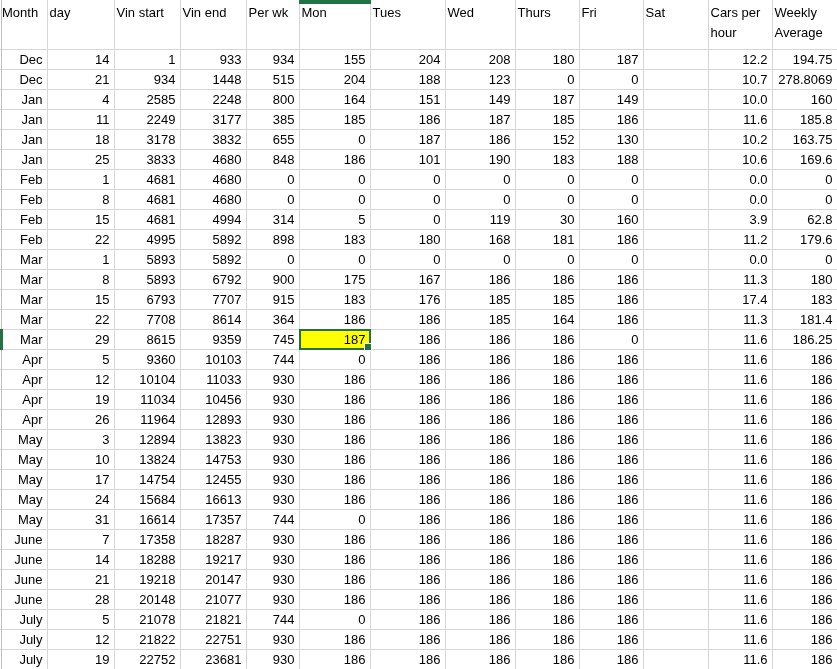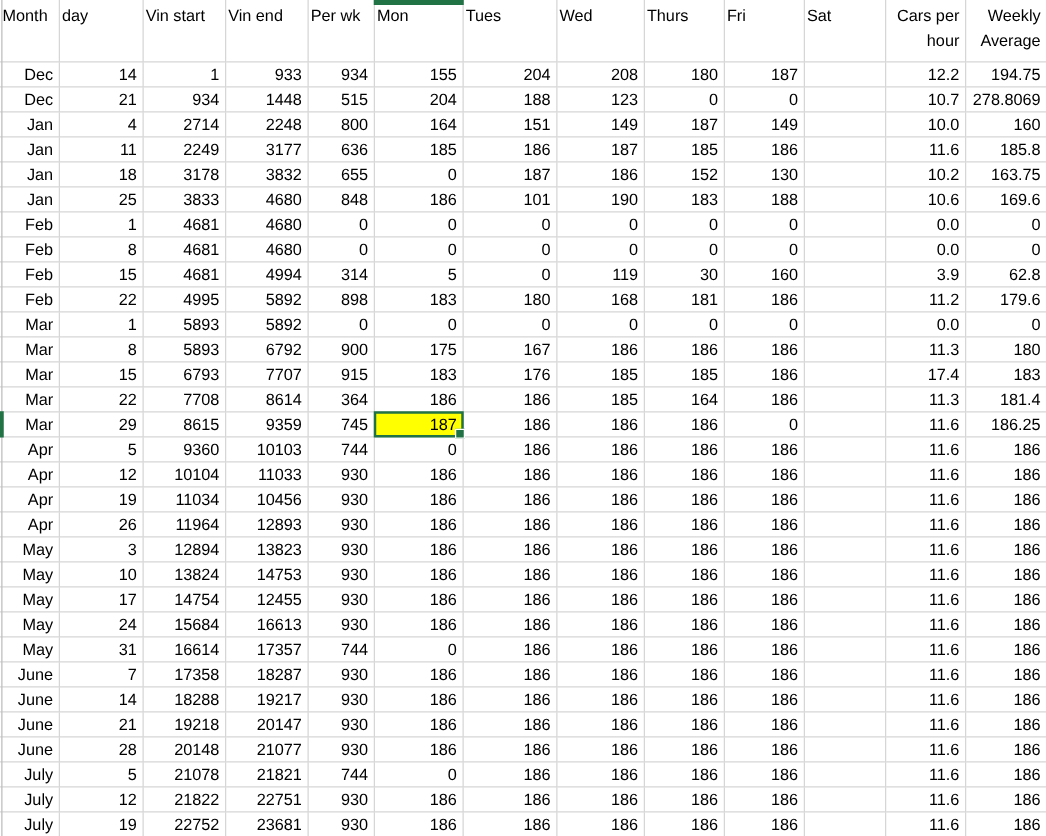--- a/index.html
+++ b/index.html
@@ -24,21 +24,21 @@
   }
   table.grid th {
     height: 49px;
     font-weight: normal;
     vertical-align: top;
     padding-top: 3px;
     line-height: 20px;
     white-space: pre-line;
     text-align: left;
   }
-  table.grid th.h-right { text-align: right; }
+  table.grid th.h-right { text-align: left; }
   table.grid td {
     height: 20px;
     line-height: 19px;
     text-align: right;
   }
   table.grid td.sel-cell {
     background: #ffff00;
   }
 
   
@@ -136,38 +136,38 @@
           <td>123</td>
           <td>0</td>
           <td>0</td>
           <td></td>
           <td>10.7</td>
           <td>278.8069</td>
         </tr>
         <tr>
           <td>Jan</td>
           <td>4</td>
-          <td>2714</td>
+          <td>2585</td>
           <td>2248</td>
           <td>800</td>
           <td>164</td>
           <td>151</td>
           <td>149</td>
           <td>187</td>
           <td>149</td>
           <td></td>
           <td>10.0</td>
           <td>160</td>
         </tr>
         <tr>
           <td>Jan</td>
           <td>11</td>
           <td>2249</td>
           <td>3177</td>
-          <td>636</td>
+          <td>385</td>
           <td>185</td>
           <td>186</td>
           <td>187</td>
           <td>185</td>
           <td>186</td>
           <td></td>
           <td>11.6</td>
           <td>185.8</td>
         </tr>
         <tr>

